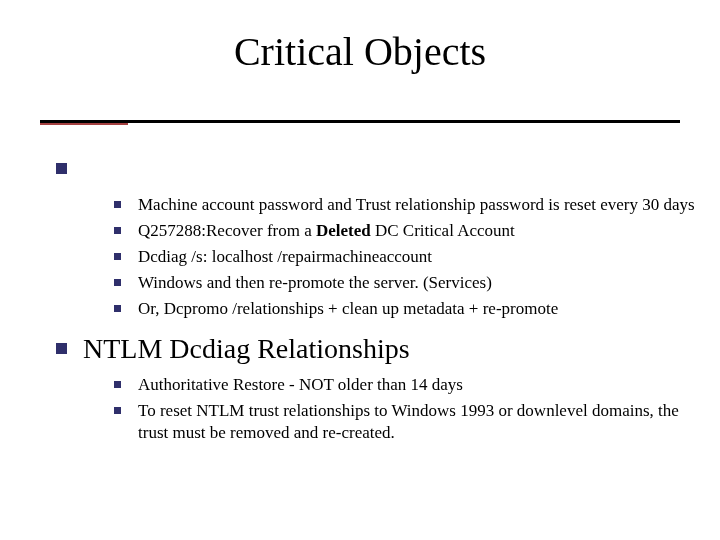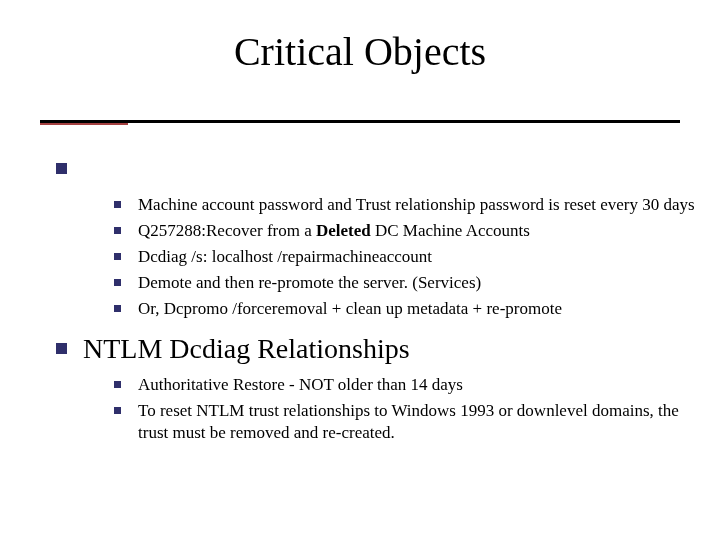--- a/index.html
+++ b/index.html
@@ -93,24 +93,24 @@
   <div class="rule"></div>
   <div class="rule-tail"></div>
 
   <div class="content">
 
     <div class="l1">
       <span class="bullet"></span>
     </div>
     <div class="sub">
       <div class="l2"><span class="bullet"></span><span>Machine account password and Trust relationship password is reset every 30 days</span></div>
-      <div class="l2"><span class="bullet"></span><span><span>Q257288:Recover from a </span><span class="bold">Deleted</span><span> DC Machine Accounts</span></span></div>
+      <div class="l2"><span class="bullet"></span><span><span>Q257288:Recover from a </span><span class="bold">Deleted</span><span> DC Critical Account</span></span></div>
       <div class="l2"><span class="bullet"></span><span>Dcdiag /s: localhost /repairmachineaccount</span></div>
-      <div class="l2"><span class="bullet"></span><span>Demote and then re-promote the server. (Services)</span></div>
-      <div class="l2"><span class="bullet"></span><span>Or, Dcpromo /forceremoval + clean up metadata + re-promote</span></div>
+      <div class="l2"><span class="bullet"></span><span>Windows and then re-promote the server. (Services)</span></div>
+      <div class="l2"><span class="bullet"></span><span>Or, Dcpromo /relationships + clean up metadata + re-promote</span></div>
     </div>
 
     <div class="l1">
       <span class="bullet"></span><span>NTLM Dcdiag Relationships</span>
     </div>
     <div class="sub">
       <div class="l2"><span class="bullet"></span><span>Authoritative Restore - NOT older than 14 days</span></div>
       <div class="l2"><span class="bullet"></span><span>To reset NTLM trust relationships to Windows 1993 or downlevel domains, the trust must be removed and re-created.</span></div>
     </div>
 

